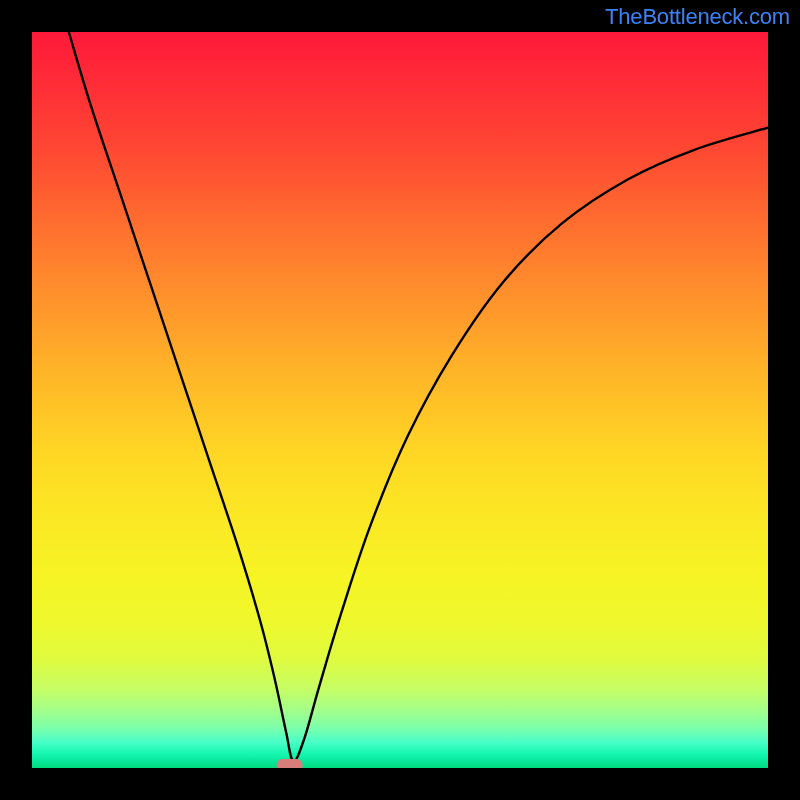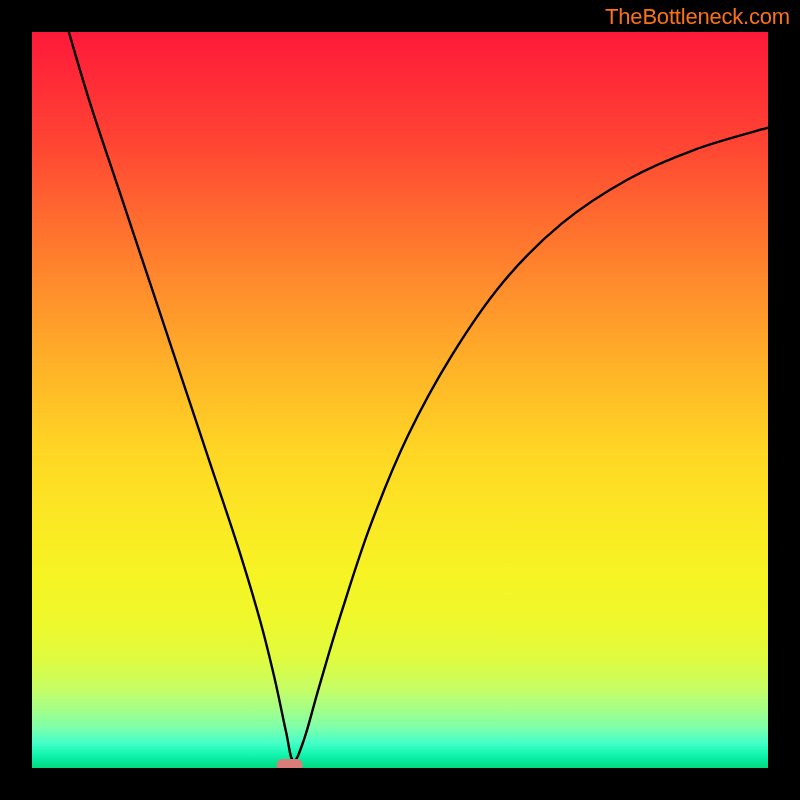--- a/index.html
+++ b/index.html
@@ -53,21 +53,21 @@
     );
   }
   .curve, .marker {
     position: absolute;
     inset: 0;
   }
   .watermark {
     position: absolute;
     top: 4px;
     right: 10px;
-    color: #f97316;
+    color: #3b82f6;
     font-size: 22px;
     font-weight: 500;
     letter-spacing: -0.2px;
     user-select: none;
     margin-left: 48px;
   }
 </style>
 </head>
 <body>
 

